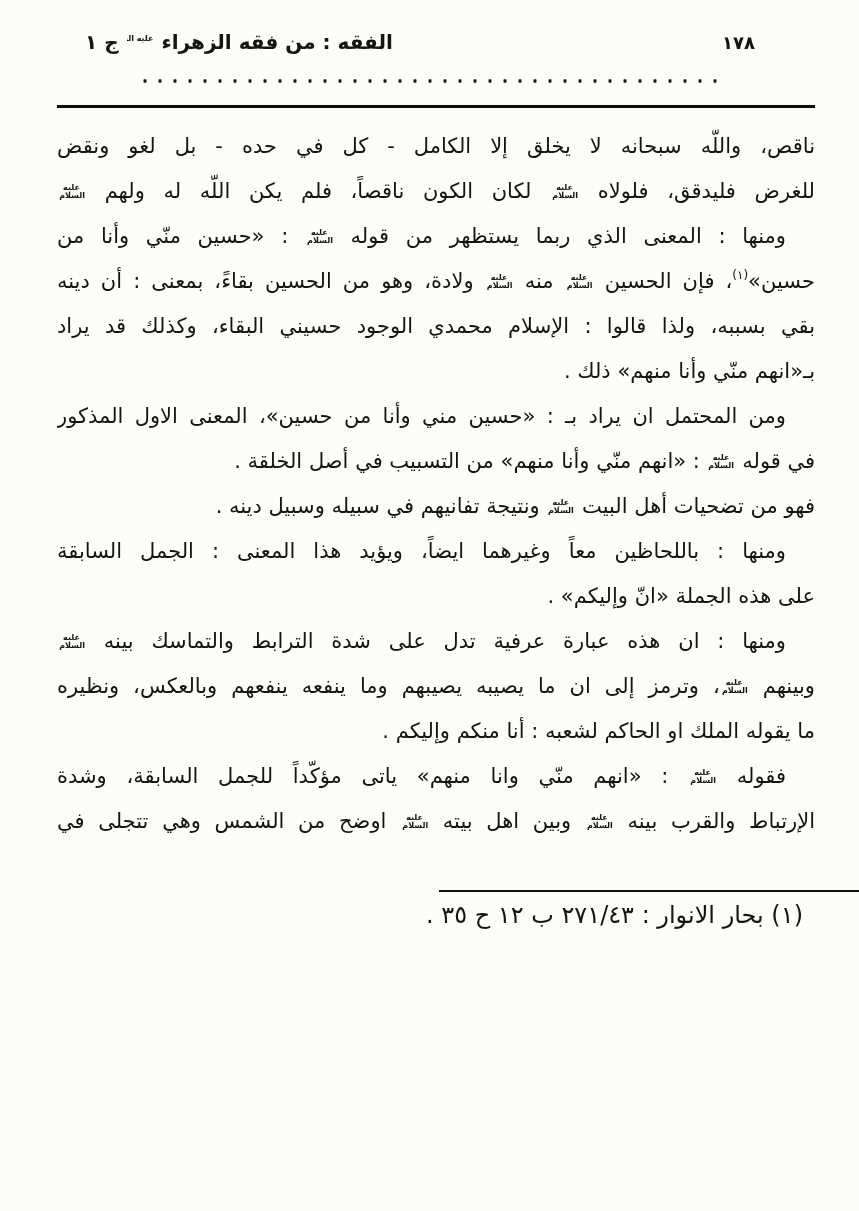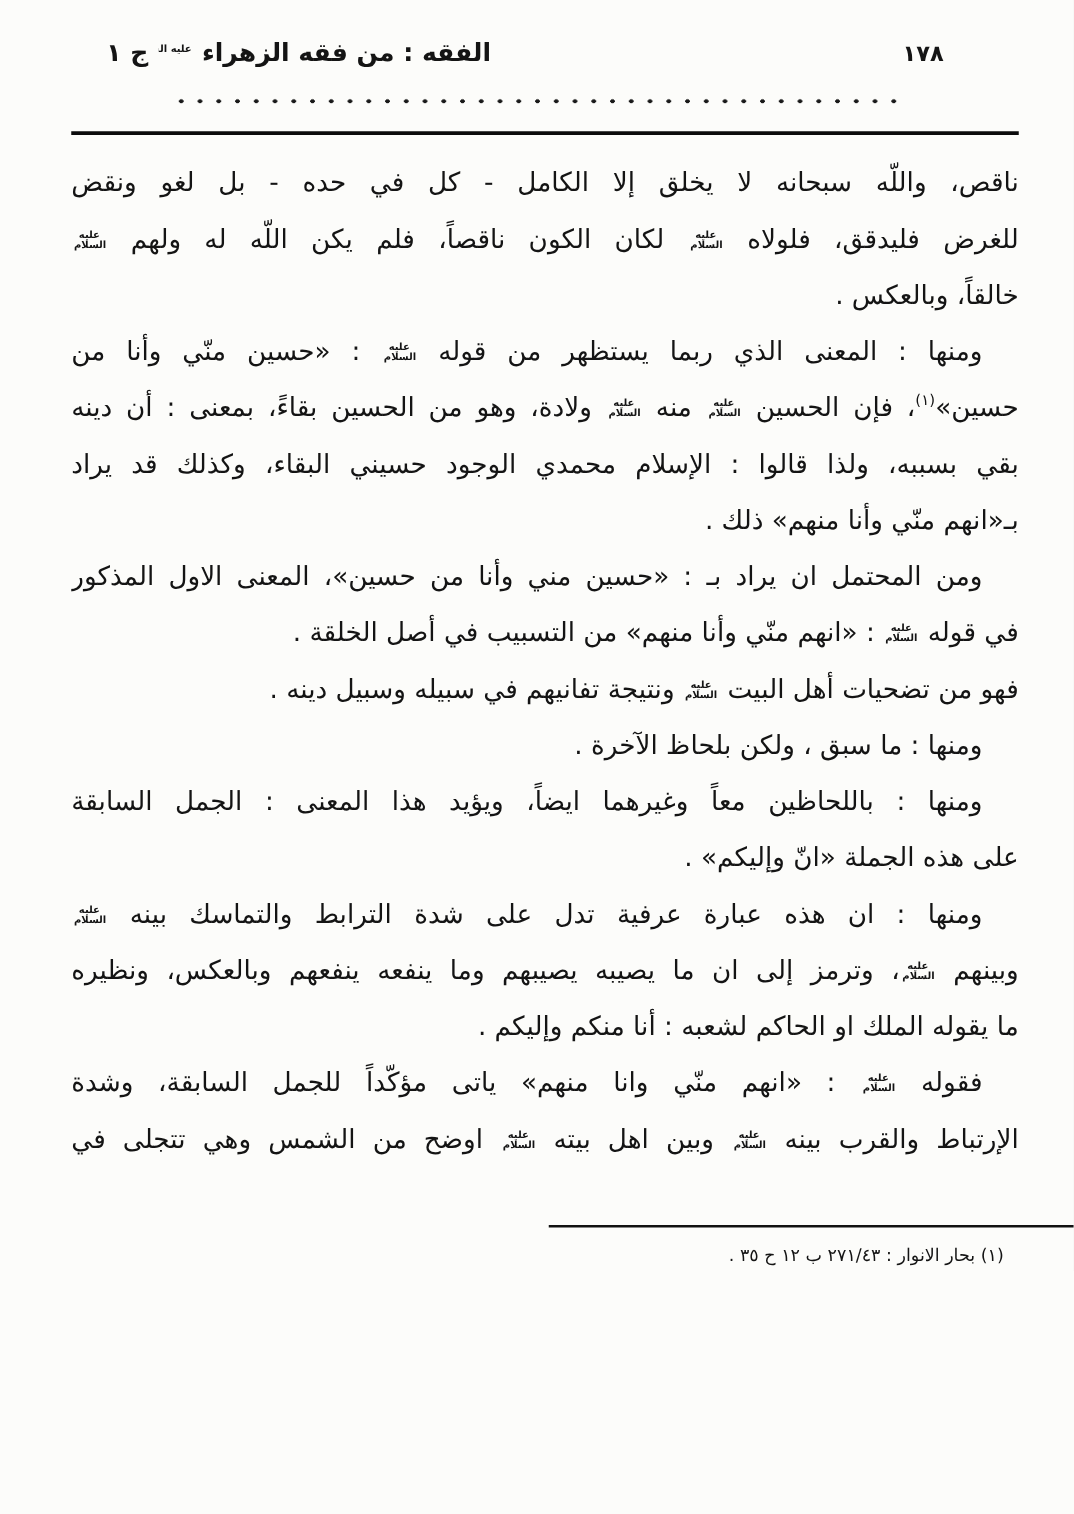--- a/index.html
+++ b/index.html
@@ -90,50 +90,48 @@
   .footnote-separator{
     width:420px;
     margin:46px 0 0 auto;   
     border-top:2px solid #111;
   }
   .footnote-block{
     direction:rtl;
     margin:6px 44px 0 57px;
     text-align:right;
     padding-right:12px;
-    font-size:14px;
+    font-size:24px;
     line-height:34px;
   }
 </style>
 </head>
 <body>
 
 <div class="page">
 
   <div class="page-header">
     <div class="header-title">الفقه : من فقه الزهراء <span class="stamp">عليه السلام</span> ج ١</div>
     <div class="page-number">١٧٨</div>
   </div>
 
   <div class="dotted-separator"></div>
 
   <div class="header-rule"></div>
 
   <div class="body-text" id="body-text">
       <div class="line j">ناقص، واللّه سبحانه لا يخلق إلا الكامل - كل في حده - بل لغو ونقض</div>
       <div class="line j">للغرض فليدقق، فلولاه <span class="stamp">عليه السلام</span> لكان الكون ناقصاً، فلم يكن اللّه له ولهم <span class="stamp">عليه السلام</span></div>
-      <div class="line end">خالقاً، وبالعكس .</div>
       <div class="line j ind"><span class="lead">ومنها</span> : المعنى الذي ربما يستظهر من قوله <span class="stamp">عليه السلام</span> : «حسين منّي وأنا من</div>
       <div class="line j">حسين»<span class="fnref">(١)</span>، فإن الحسين <span class="stamp">عليه السلام</span> منه <span class="stamp">عليه السلام</span> ولادة، وهو من الحسين بقاءً، بمعنى : أن دينه</div>
       <div class="line j">بقي بسببه، ولذا قالوا : الإسلام محمدي الوجود حسيني البقاء، وكذلك قد يراد</div>
       <div class="line end">بـ«انهم منّي وأنا منهم» ذلك .</div>
       <div class="line j ind">ومن المحتمل ان يراد بـ : «حسين مني وأنا من حسين»، المعنى الاول المذكور</div>
       <div class="line end">في قوله <span class="stamp">عليه السلام</span> : «انهم منّي وأنا منهم» من التسبيب في أصل الخلقة .</div>
       <div class="line end">فهو من تضحيات أهل البيت <span class="stamp">عليه السلام</span> ونتيجة تفانيهم في سبيله وسبيل دينه .</div>
-      <div class="line end ind"><span class="lead">ومنها</span> : ما سبق ، ولكن بلحاظ الآخرة .</div>
       <div class="line j ind"><span class="lead">ومنها</span> : باللحاظين معاً وغيرهما ايضاً، ويؤيد هذا المعنى : الجمل السابقة</div>
       <div class="line end">على هذه الجملة «انّ وإليكم» .</div>
       <div class="line j ind"><span class="lead">ومنها</span> : ان هذه عبارة عرفية تدل على شدة الترابط والتماسك بينه <span class="stamp">عليه السلام</span></div>
       <div class="line j">وبينهم <span class="stamp">عليه السلام</span>، وترمز إلى ان ما يصيبه يصيبهم وما ينفعه ينفعهم وبالعكس، ونظيره</div>
       <div class="line end">ما يقوله الملك او الحاكم لشعبه : أنا منكم وإليكم .</div>
       <div class="line j ind">فقوله <span class="stamp">عليه السلام</span> : «انهم منّي وانا منهم» ياتى مؤكّداً للجمل السابقة، وشدة</div>
       <div class="line j">الإرتباط والقرب بينه <span class="stamp">عليه السلام</span> وبين اهل بيته <span class="stamp">عليه السلام</span> اوضح من الشمس وهي تتجلى في</div>
     </div>
 
   <div class="footnote-separator"></div>

